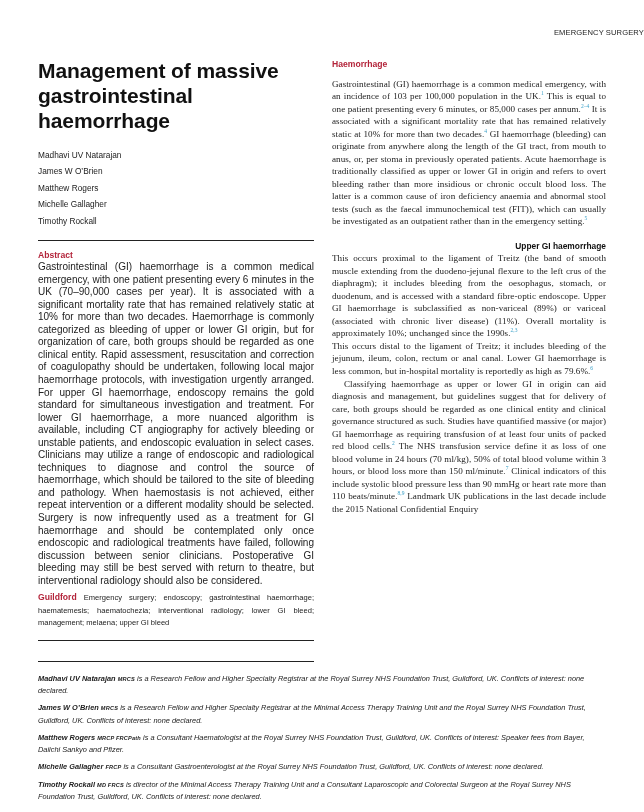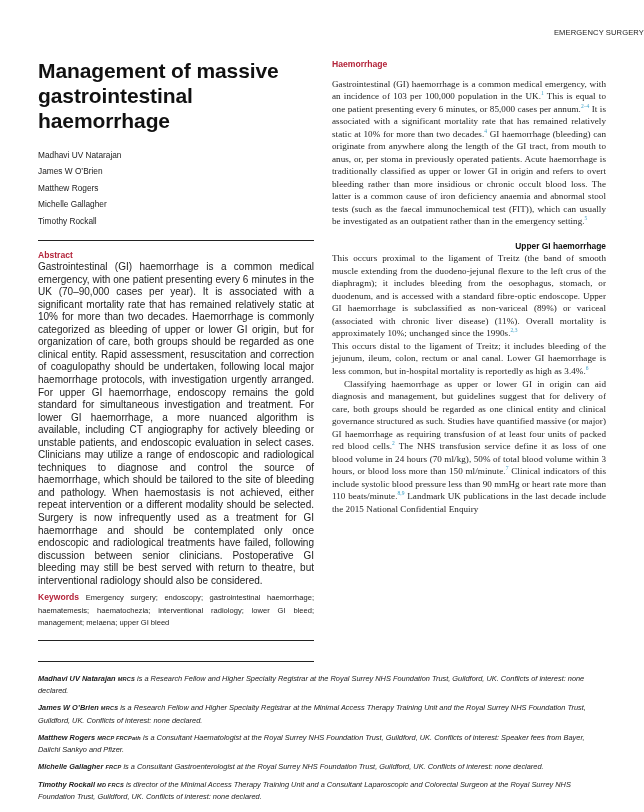--- a/index.html
+++ b/index.html
@@ -71,35 +71,35 @@
     <div class="author">Matthew Rogers</div>
     <div class="author">Michelle Gallagher</div>
     <div class="author">Timothy Rockall</div>
   </div>
 
   <hr class="rule">
 
   <h2 class="sans-heading abstract-heading">Abstract</h2>
   <p class="abstract-text">Gastrointestinal (GI) haemorrhage is a common medical emergency, with one patient presenting every 6 minutes in the UK (70–90,000 cases per year). It is associated with a significant mortality rate that has remained relatively static at 10% for more than two decades. Haemorrhage is commonly categorized as bleeding of upper or lower GI origin, but for organization of care, both groups should be regarded as one clinical entity. Rapid assessment, resuscitation and correction of coagulopathy should be undertaken, following local major haemorrhage protocols, with investigation urgently arranged. For upper GI haemorrhage, endoscopy remains the gold standard for simultaneous investigation and treatment. For lower GI haemor­rhage, a more nuanced algorithm is available, including CT angiog­raphy for actively bleeding or unstable patients, and endoscopic evaluation in select cases. Clinicians may utilize a range of endo­scopic and radiological techniques to diagnose and control the source of haemorrhage, which should be tailored to the site of bleeding and pathology. When haemostasis is not achieved, either repeat intervention or a different modality should be selected. Surgery is now infrequently used as a treatment for GI haemorrhage and should be contemplated only once endoscopic and radiological treat­ments have failed, following discussion between senior clinicians. Postoperative GI bleeding may still be best served with return to theatre, but interventional radiology should also be considered.</p>
   <p class="keywords">
-    <span class="keywords-label">Keywords</span>
+    <span class="keywords-label">Guildford</span>
     <span>Emergency surgery; endoscopy; gastrointestinal hae­morrhage; haematemesis; haematochezia; interventional radiology; lower GI bleed; management; melaena; upper GI bleed</span>
   </p>
 
   <hr class="rule2">
 </div>
 
 <div class="right-col">
   <h2 class="sans-heading intro-heading">Haemorrhage</h2>
   <p class="serif-text intro-text"><span>Gastrointestinal (GI) haemorrhage is a common medical emer­gency, with an incidence of 103 per 100,000 population in the UK.</span><sup class="ref">1</sup><span> This is equal to one patient presenting every 6 minutes, or 85,000 cases per annum.</span><sup class="ref">2–4</sup><span> It is associated with a significant mortality rate that has remained relatively static at 10% for more than two decades.</span><sup class="ref">4</sup><span> GI haemorrhage (bleeding) can originate from anywhere along the length of the GI tract, from mouth to anus, or, per stoma in previously operated patients. Acute hae­morrhage is traditionally classified as upper or lower GI in origin and refers to overt bleeding rather than more insidious or chronic occult blood loss. The latter is a common cause of iron deficiency anaemia and abnormal stool tests (such as the faecal immuno­chemical test (FIT)), which can usually be investigated as an outpatient rather than in the emergency setting.</span><sup class="ref">5</sup></p>
 
   <h3 class="sub-heading upper-heading">Upper GI haemorrhage</h3>
   <p class="serif-text"><span>This occurs proximal to the ligament of Treitz (the band of smooth muscle extending from the duodeno-jejunal flexure to the left crus of the diaphragm); it includes bleeding from the oesophagus, stomach, or duodenum, and is accessed with a standard fibre-optic endoscope. Upper GI haemorrhage is sub­classified as non-variceal (89%) or variceal (associated with chronic liver disease) (11%). Overall mortality is approximately 10%; unchanged since the 1990s.</span><sup class="ref">2,3</sup></p>
 
-  <p class="serif-text"><span>This occurs distal to the ligament of Treitz; it includes bleeding of the jejunum, ileum, colon, rectum or anal canal. Lower GI hae­morrhage is less common, but in-hospital mortality is reportedly as high as 3.4%.</span><sup class="ref">6</sup></p>
+  <p class="serif-text"><span>This occurs distal to the ligament of Treitz; it includes bleeding of the jejunum, ileum, colon, rectum or anal canal. Lower GI hae­morrhage is less common, but in-hospital mortality is reportedly as high as 79.6%.</span><sup class="ref">6</sup></p>
   <p class="serif-text indent"><span>Classifying haemorrhage as upper or lower GI in origin can aid diagnosis and management, but guidelines suggest that for delivery of care, both groups should be regarded as one clinical entity and clinical governance structured as such. Studies have quantified massive (or major) GI haemorrhage as requiring transfusion of at least four units of packed red blood cells.</span><sup class="ref">2</sup><span> The NHS transfusion service define it as loss of one blood volume in 24 hours (70 ml/kg), 50% of total blood volume within 3 hours, or blood loss more than 150 ml/minute.</span><sup class="ref">7</sup><span> Clinical indicators of this include systolic blood pressure less than 90 mmHg or heart rate more than 110 beats/minute.</span><sup class="ref">8,9</sup><span> Landmark UK publications in the last decade include the 2015 National Confidential Enquiry</span></p>
 </div>
 
 <hr class="footnote-rule">
 
 <div class="footnotes">
   <p class="footnote"><span class="fn-name">Madhavi UV Natarajan</span> <span class="fn-quals">MRCS</span><span> is a Research Fellow and Higher Specialty Registrar at the Royal Surrey NHS Foundation Trust, Guildford, UK. Conflicts of interest: none declared.</span></p>
   <p class="footnote"><span class="fn-name">James W O’Brien</span> <span class="fn-quals">MRCS</span><span> is a Research Fellow and Higher Specialty Registrar at the Minimal Access Therapy Training Unit and the Royal Surrey NHS Foundation Trust, Guildford, UK. Conflicts of interest: none declared.</span></p>
   <p class="footnote"><span class="fn-name">Matthew Rogers</span> <span class="fn-quals">MRCP FRCPath</span><span> is a Consultant Haematologist at the Royal Surrey NHS Foundation Trust, Guildford, UK. Conflicts of interest: Speaker fees from Bayer, Daiichi Sankyo and Pfizer.</span></p>
   <p class="footnote"><span class="fn-name">Michelle Gallagher</span> <span class="fn-quals">FRCP</span><span> is a Consultant Gastroenterologist at the Royal Surrey NHS Foundation Trust, Guildford, UK. Conflicts of interest: none declared.</span></p>

